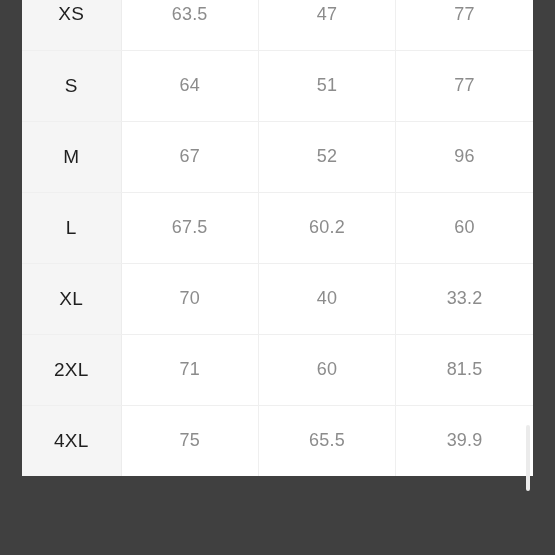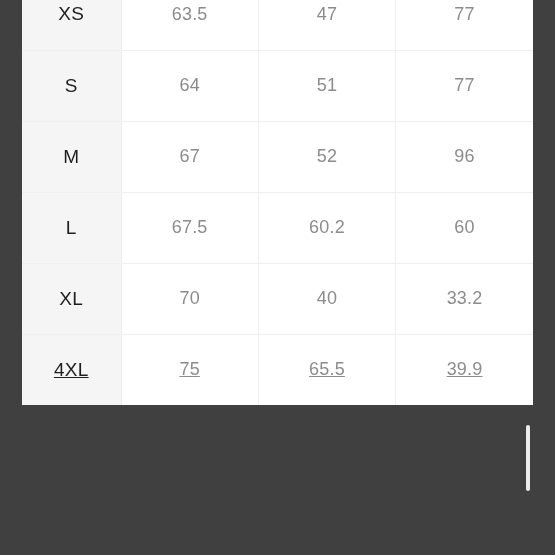--- a/index.html
+++ b/index.html
@@ -55,21 +55,20 @@
     background: #ffffff;
     box-sizing: border-box;
   }
 
   table.size-chart td:last-child {
     border-right: none;
   }
 
   table.size-chart tr:last-child td {
     border-bottom: none;
-    text-decoration: underline;
   }
 
   
   table.size-chart td.size-label {
     background: #f5f5f5;
     color: #1f1f1f;
     font-size: 19px;
     font-weight: 400;
     letter-spacing: 0.3px;
     border-right: 1px solid #ececec;
@@ -141,20 +140,26 @@
             <td class="measure">60.2</td>
             <td class="measure">60</td>
           </tr>
           <tr>
             <td class="size-label">XL</td>
             <td class="measure">70</td>
             <td class="measure">40</td>
             <td class="measure">33.2</td>
           </tr>
           <tr>
+            <td class="size-label">2XL</td>
+            <td class="measure">71</td>
+            <td class="measure">60</td>
+            <td class="measure">81.5</td>
+          </tr>
+          <tr>
             <td class="size-label">4XL</td>
             <td class="measure">75</td>
             <td class="measure">65.5</td>
             <td class="measure">39.9</td>
           </tr>
         </tbody>
     </table>
   </div>
 
   <div id="scrollbar-track">

